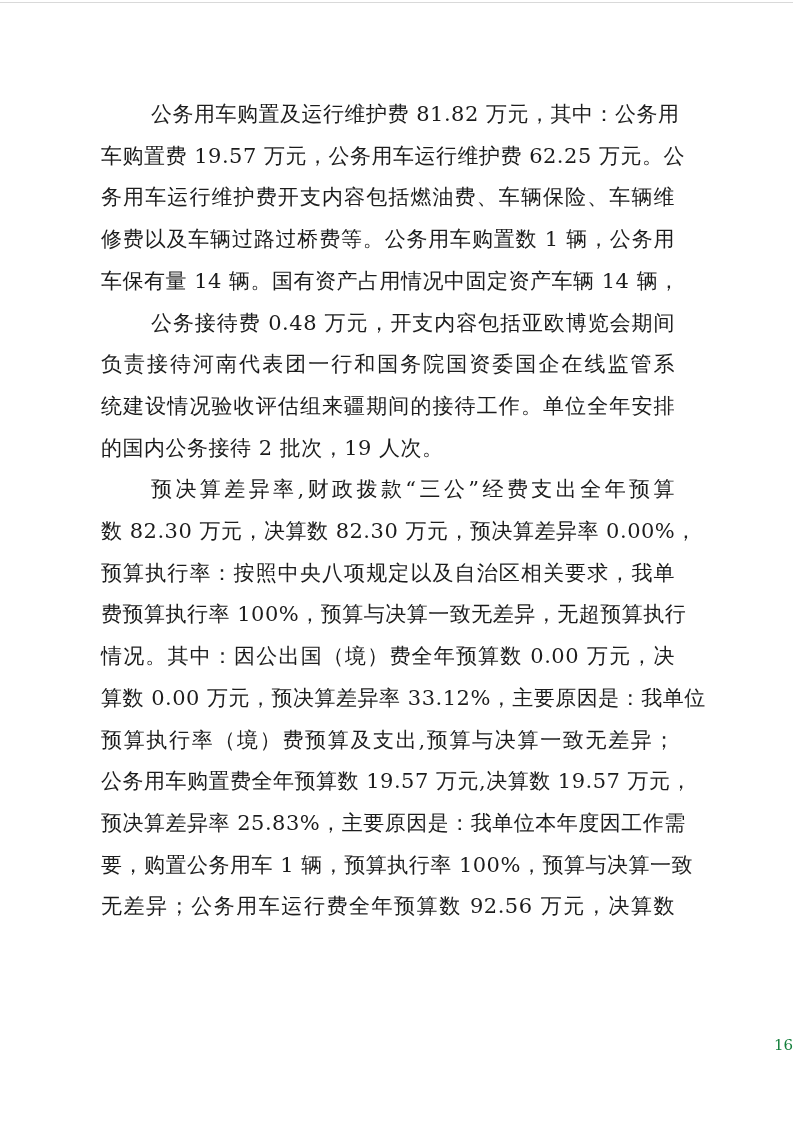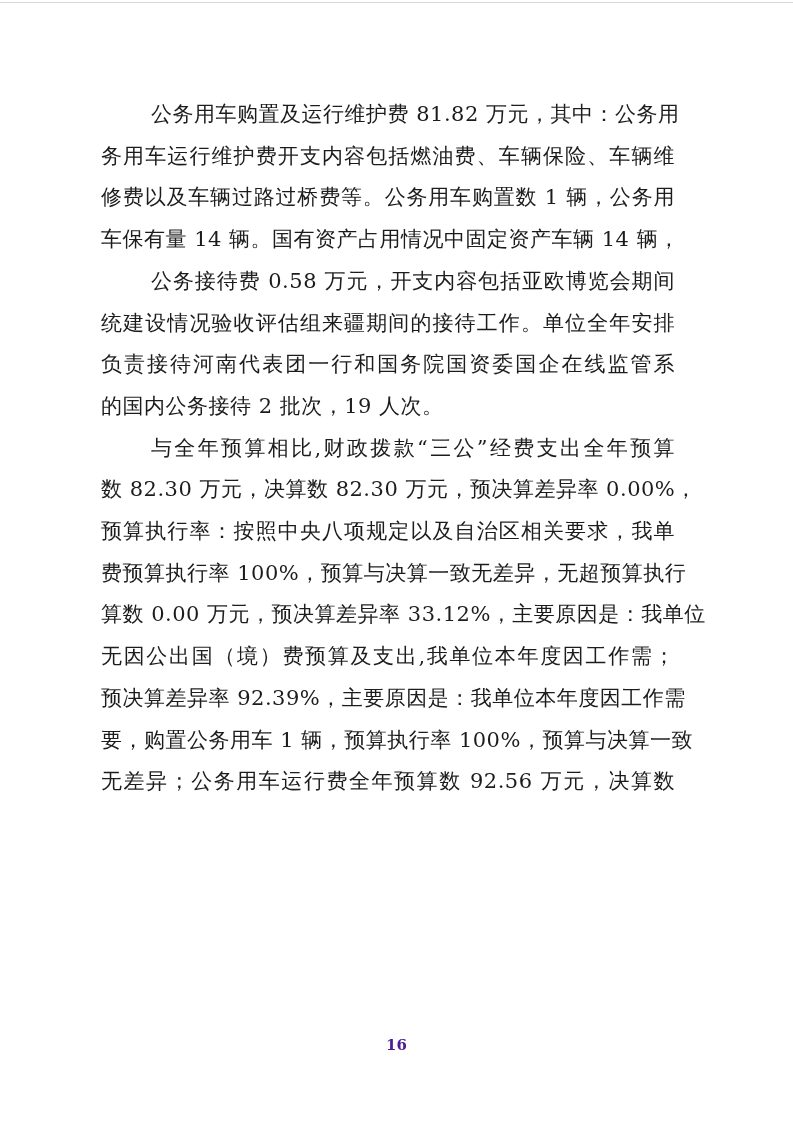--- a/index.html
+++ b/index.html
@@ -44,46 +44,48 @@
     padding-left: 50px;
   }
   .line.para-end {
     text-align-last: left;
   }
   .footer {
     position: absolute;
     top: 1036px;
     left: 0;
     width: 100%;
-    text-align: center;
+    text-align: right;
     font-size: 15px;
-    color: #4c1d95;
-    font-weight: bold;
+    color: #15803d;
   }
 </style>
 </head>
 <body>
 
 <div class="page">
   <div class="scan-edge"></div>
   <div class="doc-body" id="doc-body">
       <div class="line indent">公务用车购置及运行维护费 81.82 万元，其中：公务用</div>
+      <div class="line">车购置费 19.57 万元，公务用车运行维护费 62.25 万元。公</div>
       <div class="line">务用车运行维护费开支内容包括燃油费、车辆保险、车辆维</div>
       <div class="line">修费以及车辆过路过桥费等。公务用车购置数 1 辆，公务用</div>
       <div class="line">车保有量 14 辆。国有资产占用情况中固定资产车辆 14 辆，</div>
-      <div class="line indent">公务接待费 0.58 万元，开支内容包括亚欧博览会期间</div>
+      <div class="line indent">公务接待费 0.48 万元，开支内容包括亚欧博览会期间</div>
+      <div class="line">负责接待河南代表团一行和国务院国资委国企在线监管系</div>
       <div class="line">统建设情况验收评估组来疆期间的接待工作。单位全年安排</div>
-      <div class="line">负责接待河南代表团一行和国务院国资委国企在线监管系</div>
       <div class="line para-end">的国内公务接待 2 批次，19 人次。</div>
-      <div class="line indent">与全年预算相比,财政拨款“三公”经费支出全年预算</div>
+      <div class="line indent">预决算差异率,财政拨款“三公”经费支出全年预算</div>
       <div class="line">数 82.30 万元，决算数 82.30 万元，预决算差异率 0.00%，</div>
       <div class="line">预算执行率：按照中央八项规定以及自治区相关要求，我单</div>
       <div class="line">费预算执行率 100%，预算与决算一致无差异，无超预算执行</div>
+      <div class="line">情况。其中：因公出国（境）费全年预算数 0.00 万元，决</div>
       <div class="line">算数 0.00 万元，预决算差异率 33.12%，主要原因是：我单位</div>
-      <div class="line">无因公出国（境）费预算及支出,我单位本年度因工作需；</div>
-      <div class="line">预决算差异率 92.39%，主要原因是：我单位本年度因工作需</div>
+      <div class="line">预算执行率（境）费预算及支出,预算与决算一致无差异；</div>
+      <div class="line">公务用车购置费全年预算数 19.57 万元,决算数 19.57 万元，</div>
+      <div class="line">预决算差异率 25.83%，主要原因是：我单位本年度因工作需</div>
       <div class="line">要，购置公务用车 1 辆，预算执行率 100%，预算与决算一致</div>
       <div class="line">无差异；公务用车运行费全年预算数 92.56 万元，决算数</div>
     </div>
   <div class="footer">
     <span>16</span>
   </div>
 </div>
 
 </body></html>

